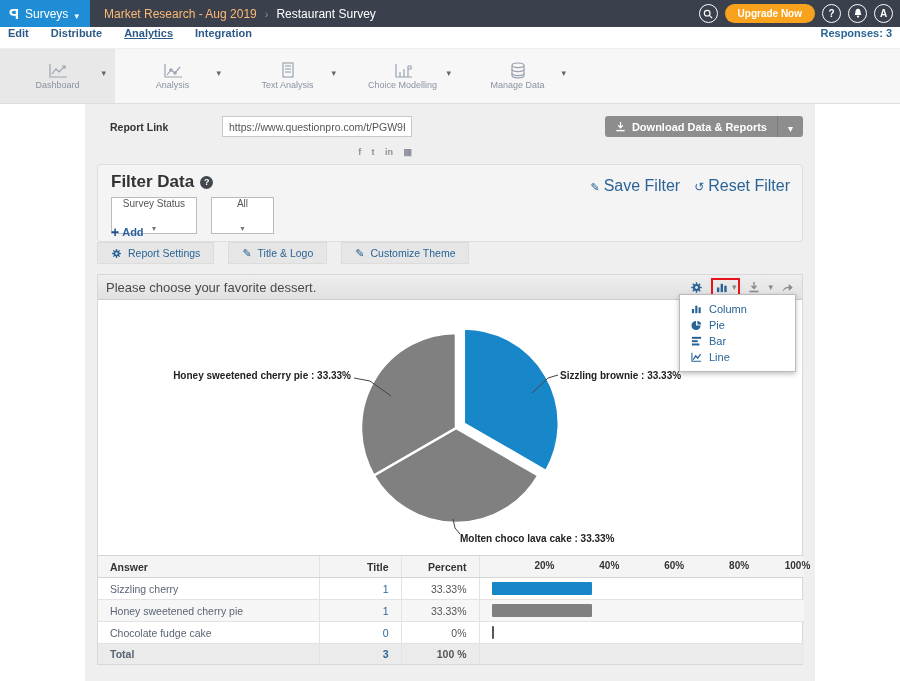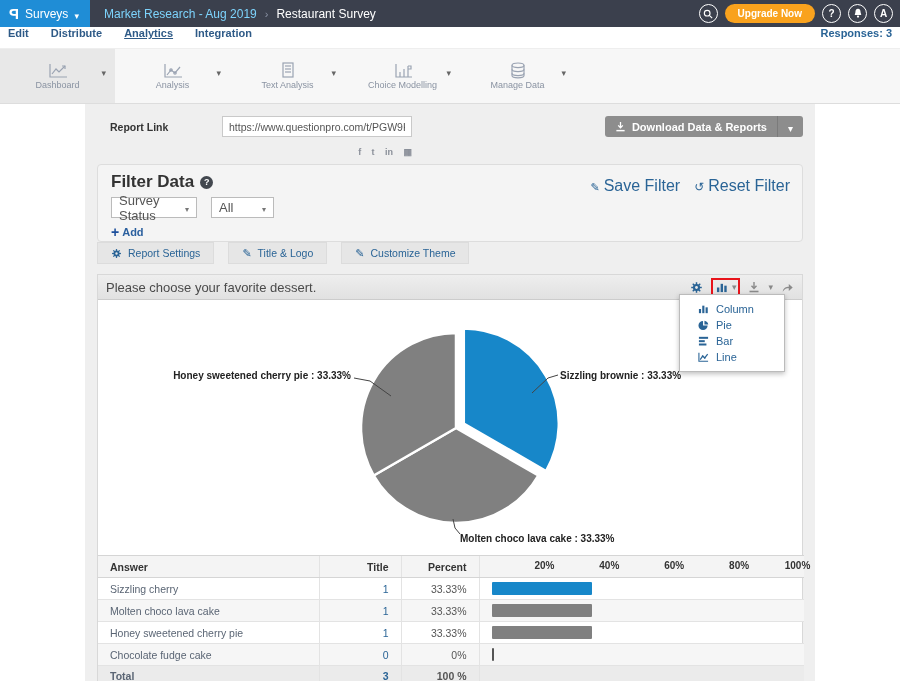--- a/index.html
+++ b/index.html
@@ -8,21 +8,21 @@
 
   
   .topbar { height:27px; background:#3b404d; display:flex; align-items:center; }
   .logo-block { width:90px; height:27px; background:#1f8dd6; color:#fff;
     display:flex; align-items:center; gap:6px; padding:0 9px; cursor:pointer; }
   .logo-p { font-weight:bold; font-size:15px; transform:scaleX(-1); display:inline-block; }
   .logo-product { font-size:12px; }
   .caret-icon::after { content:"▾"; font-size:9px; }
   .logo-block .caret-icon::after { color:#fff; }
   .crumb { margin-left:14px; font-size:12px; display:flex; gap:8px; align-items:center; }
-  .crumb-folder { color:#7dd3fc; cursor:pointer; }
+  .crumb-folder { color:#fdba74; cursor:pointer; }
   .crumb-sep { color:#8b93a5; font-size:11px; }
   .crumb-survey { color:#fff; }
   .top-right { margin-left:auto; display:flex; align-items:center; gap:7px; padding-right:7px; }
   .circle-btn { width:19px; height:19px; border:1.5px solid #fff; border-radius:50%;
     color:#fff; font-size:10px; font-weight:bold; display:flex; align-items:center;
     justify-content:center; cursor:pointer; }
   .upgrade-btn { height:19px; border-radius:10px; background:#f9a21d; color:#fff;
     font-size:10px; font-weight:bold; border:none; padding:0 13px; cursor:pointer; }
 
   
@@ -68,23 +68,23 @@
     display:flex; align-items:center; gap:6px; }
   .help-badge { width:13px; height:13px; border-radius:50%; background:#43484f; color:#fff;
     font-size:9px; font-weight:bold; display:inline-flex; align-items:center;
     justify-content:center; cursor:pointer; }
   .help-badge::before { content:"?"; }
   .filter-links { position:absolute; right:12px; top:12px; display:flex; gap:14px; }
   .flink { font-size:16px; color:#2a6496; cursor:pointer; display:flex; gap:4px; align-items:center; }
   .pencil-icon::before { content:"✎"; font-size:11px; }
   .reset-icon::before { content:"↺"; font-size:12px; }
   .selects-row { position:absolute; left:13px; top:32px; display:flex; gap:14px; }
-  .fake-select { height:21px; background:#fff; border:1px solid #bbb; font-size:13px;
+  .fake-select { height:37px; background:#fff; border:1px solid #bbb; font-size:10px;
     color:#555; display:flex; align-items:center; justify-content:space-between;
-    padding:0 7px; cursor:pointer; }
+    padding:0 7px; cursor:pointer;flex-direction:column; }
   .fake-select .caret-icon::after { color:#777; font-size:8px; }
   .sel-status { width:86px; }
   .sel-all { width:63px; }
   .add-link { position:absolute; left:13px; top:59px; font-size:11px; font-weight:bold;
     color:#2a5f9e; cursor:pointer; display:flex; gap:3px; align-items:center; }
   .plus-icon::before { content:"+"; font-weight:bold; font-size:14px; color:#1d4f9c; }
 
   
   .tabs-row { display:flex; gap:14px; }
   .tab { height:22px; background:#e6e6e6; border:1px solid #dcdcdc; font-size:10.5px;
@@ -96,22 +96,22 @@
   .chart-panel { margin-top:10px; position:relative; background:#fff;
     border:1px solid #d8d8d8; }
   .chart-header { height:25px; background:linear-gradient(#eee,#e1e1e1);
     border-bottom:1px solid #ccc; display:flex; align-items:center; padding:0 8px; }
   .chart-title { font-size:13px; color:#4a4a4a; }
   .panel-icons { margin-left:auto; display:flex; align-items:center; gap:7px; }
   .pi { width:14px; height:14px; display:flex; align-items:center; justify-content:center; cursor:pointer; }
   .pi-caret { font-size:8px; color:#888; cursor:pointer; }
   .redbox { border:2px solid #e8141b; display:flex; align-items:center; gap:3px; padding:0 2px; }
 
-  .chart-menu { position:absolute; top:19px; left:581px; width:106px; background:#fff;
-    border:1px solid #bbb; box-shadow:0 2px 5px rgba(0,0,0,.25); padding:6px 7px; z-index:5;text-align:right; }
+  .chart-menu { position:absolute; top:19px; left:581px; width:117px; background:#fff;
+    border:1px solid #bbb; box-shadow:0 2px 5px rgba(0,0,0,.25); padding:6px 0; z-index:5;text-align:right; }
   .menu-item { height:16px; display:flex; align-items:center; gap:7px; padding:0 11px;
     font-size:11px; color:#2a6496; cursor:pointer; }
 
   .chart-body { position:relative; height:255px; background:#fff; }
   .chart-body svg.main { position:absolute; left:0; top:0; }
   .pie-label { position:absolute; font-size:10px; font-weight:bold; color:#222; white-space:nowrap; }
   .lbl-right { left:462px; top:70px; }
   .lbl-left { right:451px; top:70px; }
   .lbl-bottom { left:362px; top:233px; }
 
@@ -420,28 +420,20 @@
       <tbody>
         <tr>
           <td class="col-answer">Sizzling cherry</td>
           <td class="col-count">1</td>
           <td class="col-percent">33.33%</td>
           <td class="col-chart">
               <div class="hbar" style="width: 33.33%; background: rgb(23, 135, 201);"></div>
             </td>
         </tr>
         <tr>
-          <td class="col-answer">Molten choco lava cake</td>
-          <td class="col-count">1</td>
-          <td class="col-percent">33.33%</td>
-          <td class="col-chart">
-              <div class="hbar" style="width: 33.33%; background: rgb(128, 128, 128);"></div>
-            </td>
-        </tr>
-        <tr>
           <td class="col-answer">Honey sweetened cherry pie</td>
           <td class="col-count">1</td>
           <td class="col-percent">33.33%</td>
           <td class="col-chart">
               <div class="hbar" style="width: 33.33%; background: rgb(128, 128, 128);"></div>
             </td>
         </tr>
         <tr>
           <td class="col-answer">Chocolate fudge cake</td>
           <td class="col-count">0</td>

